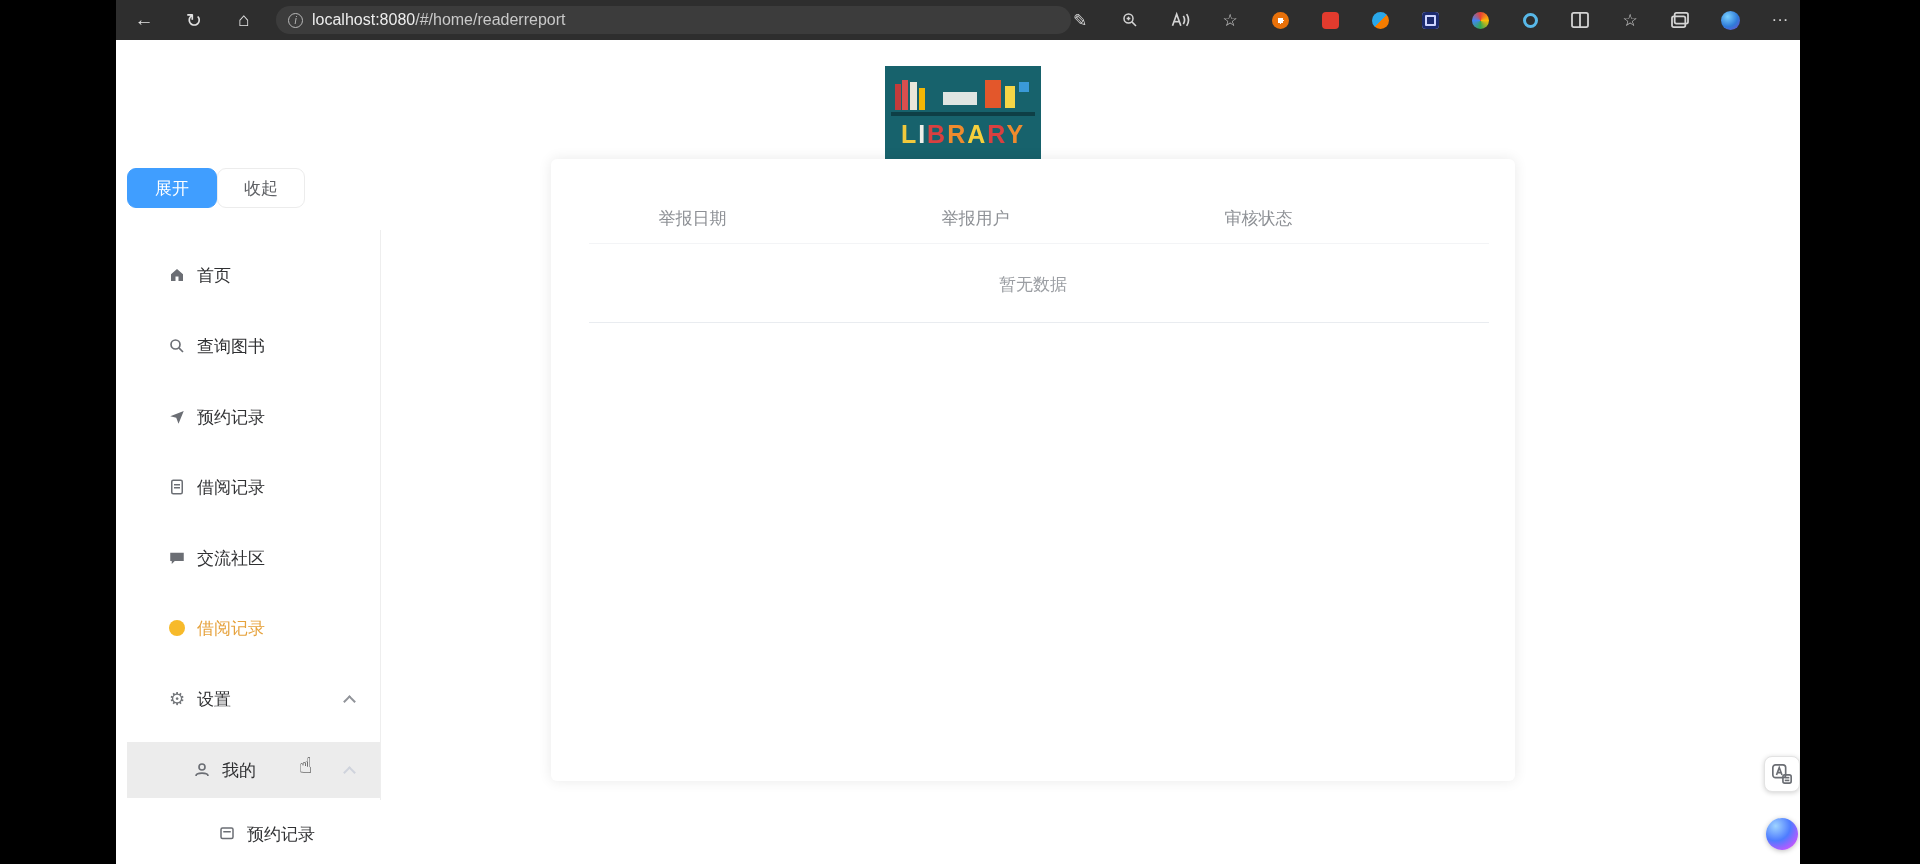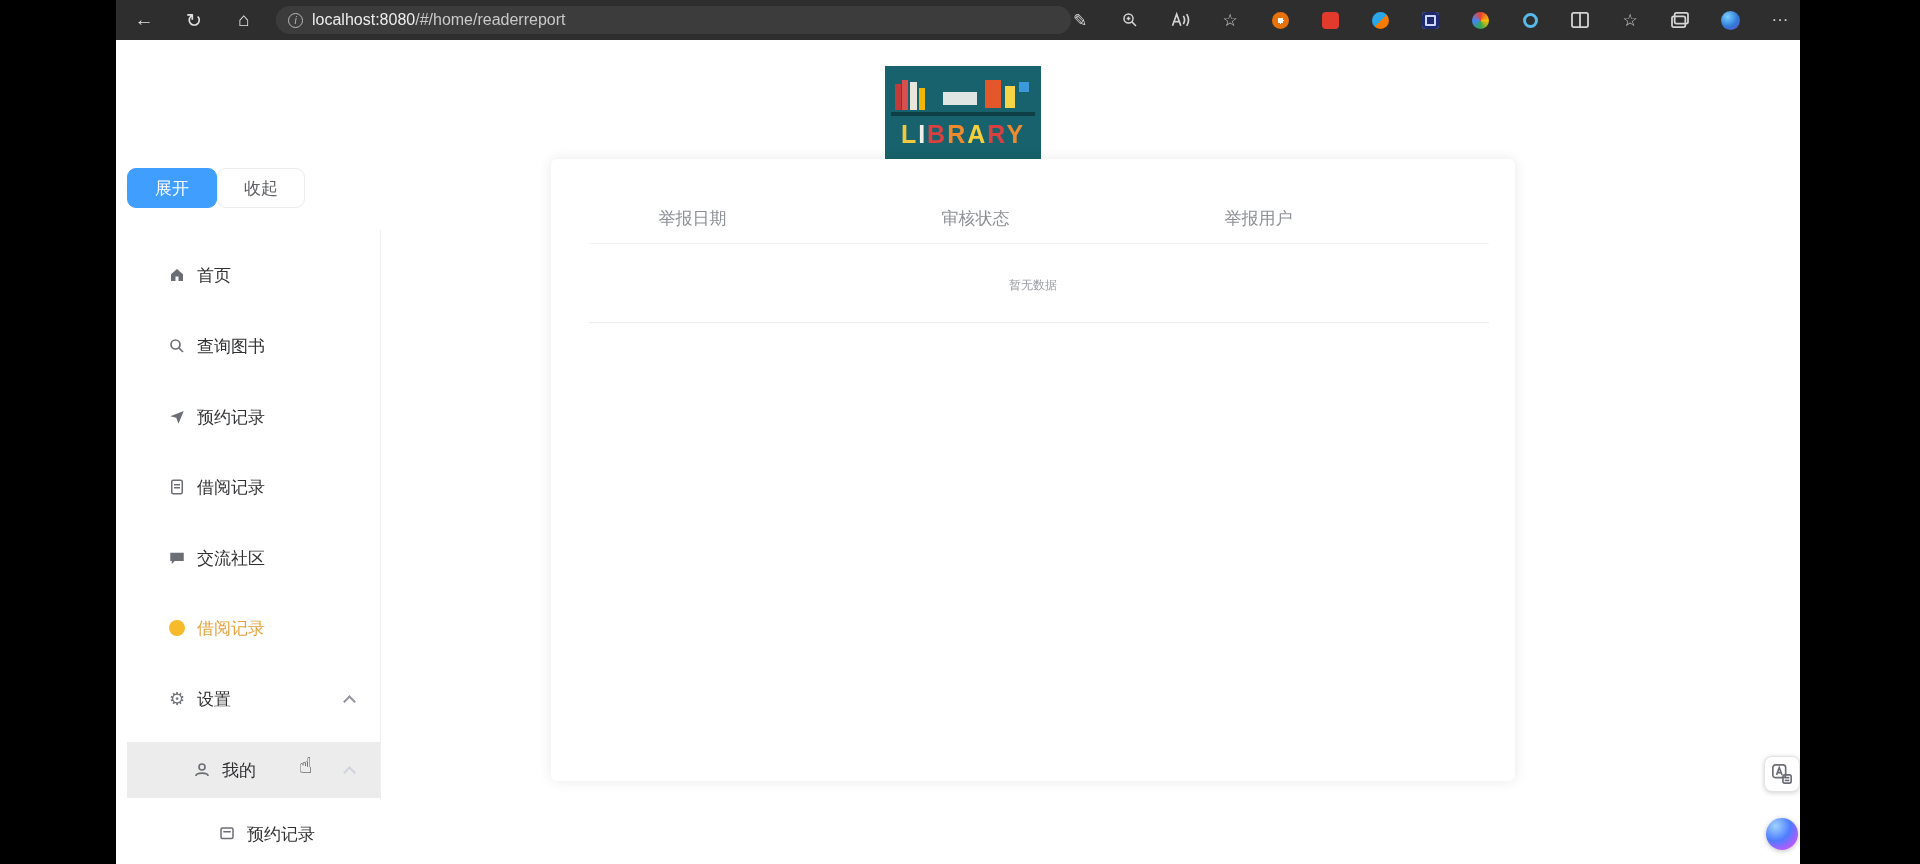--- a/index.html
+++ b/index.html
@@ -69,21 +69,21 @@
                   font-family:"DejaVu Sans",sans-serif; }
 
   
   .card { position:absolute; left:435px; top:119px; width:964px; height:622px; background:#fff;
           border-radius:6px; box-shadow:0 0 14px rgba(0,0,0,0.09); }
   .thead { position:absolute; left:0; top:34px; width:100%; height:50px; display:flex; }
   .th { width:283px; display:flex; align-items:center; justify-content:center;
         color:#8d9095; font-weight:normal; font-size:17px; }
   .header-line { position:absolute; left:38px; top:84px; width:900px; height:1px; background:#f3f4f6; }
   .empty { position:absolute; left:0; top:100px; width:100%; height:52px; line-height:52px;
-           text-align:center; color:#9b9ea3; font-size:12px; }
+           text-align:center; color:#9b9ea3; font-size:17px; }
   .bottom-line { position:absolute; left:38px; top:163px; width:900px; height:1px; background:#e9ecf0; }
 
   
   .float-btn { position:absolute; display:flex; align-items:center; justify-content:center; cursor:pointer; }
   .translate-btn { left:1648px; top:716px; width:36px; height:36px; background:#fff; border:1px solid #e3e3e3;
                    border-radius:8px; box-shadow:0 1px 5px rgba(0,0,0,0.18); color:#5f6368; }
   .copilot-btn { left:1650px; top:778px; width:32px; height:32px; border-radius:50%;
                  box-shadow:0 1px 5px rgba(0,0,0,0.25);
                  background:radial-gradient(circle at 30% 25%, #9fd4ff, #4e7cff 45%, #b05cff 75%, #ff6ec7); }
 </style>
@@ -265,22 +265,22 @@
             </svg>
         </span>
         <span>预约记录</span>
       </div>
 
       <div class="cursor-glyph">☝</div>
 
       <div class="card">
         <div class="thead">
           <div class="th">举报日期</div>
+          <div class="th">举报用户</div>
           <div class="th">审核状态</div>
-          <div class="th">举报用户</div>
         </div>
         <div class="header-line"></div>
         <div class="empty">暂无数据</div>
         <div class="bottom-line"></div>
       </div>
 
       <div class="float-btn translate-btn">
         <svg width="22" height="22" viewBox="0 0 24 24" fill="none" stroke="#6b6e74" stroke-width="1.8">
           <rect x="2" y="2" width="14" height="14" rx="3"></rect>
           <path d="M6 13 L9 5 L12 13 M7 10.5 H11"></path>

